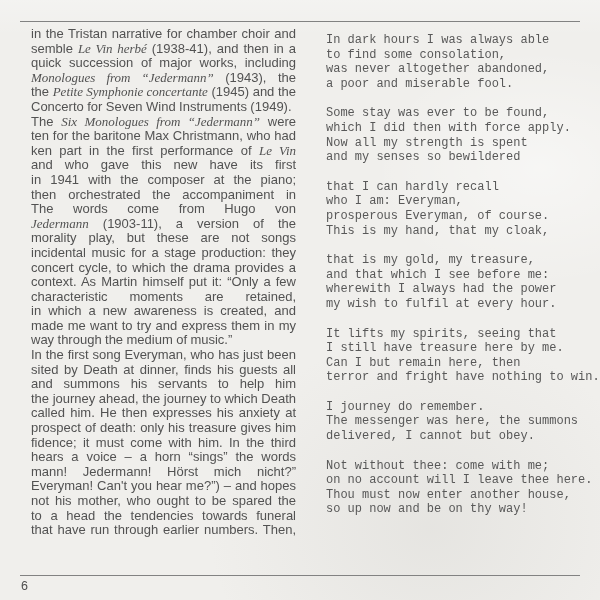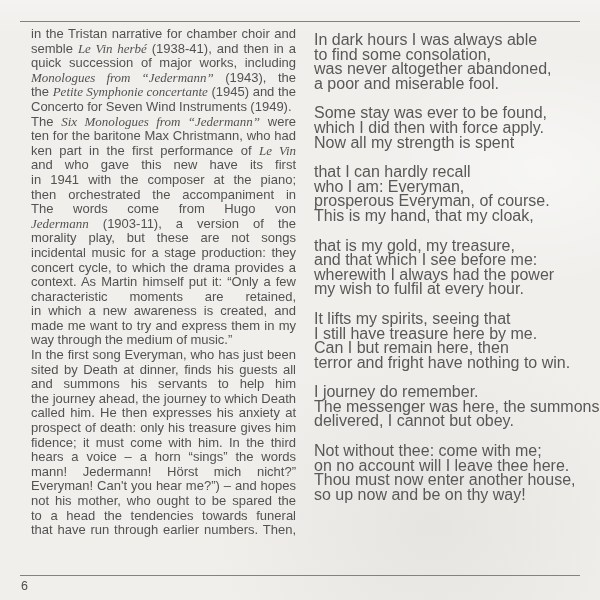--- a/index.html
+++ b/index.html
@@ -15,21 +15,21 @@
     background:
       radial-gradient(240px 170px at 90% 28%, rgba(255,255,255,0.45), transparent 70%),
       radial-gradient(320px 280px at 72% 88%, rgba(176,174,168,0.16), transparent 70%),
       linear-gradient(180deg, rgba(255,255,255,0.25) 0%, rgba(255,255,255,0) 6%);
   }
   .rule { position:absolute; height:1px; background: var(--rule, #828282); }
   .rule-top    { left:20px; top:21px;  width:560px; }
   .rule-bottom { left:20px; top:575px; width:560px; }
 
   .col-left  { position:absolute; left:31px;  top:27px; width:265px; font-size:13px; }
-  .col-right { position:absolute; left:314px; top:33px; width:252px; font-size:16px; color:#585858; }
+  .col-right { position:absolute; left:326px; top:33px; width:252px; font-size:12px; color:#585858;font-family:Liberation Mono, monospace; }
 
   .prose-line {
     line-height:14.6px; height:14.6px; overflow:hidden;
     text-align:justify; text-align-last:justify;
     word-spacing:-0.2px;
   }
   .prose-line.flush { text-align-last:left; }
   .it { font-style:italic;font-family:Liberation Serif, serif; }
 
   .stanza { margin-bottom:15px; }
@@ -94,20 +94,21 @@
       <div class="stanza">
         <div class="poem-line">In dark hours I was always able</div>
         <div class="poem-line">to find some consolation,</div>
         <div class="poem-line">was never altogether abandoned,</div>
         <div class="poem-line">a poor and miserable fool.</div>
       </div>
       <div class="stanza">
         <div class="poem-line">Some stay was ever to be found,</div>
         <div class="poem-line">which I did then with force apply.</div>
         <div class="poem-line">Now all my strength is spent</div>
+        <div class="poem-line">and my senses so bewildered</div>
       </div>
       <div class="stanza">
         <div class="poem-line">that I can hardly recall</div>
         <div class="poem-line">who I am: Everyman,</div>
         <div class="poem-line">prosperous Everyman, of course.</div>
         <div class="poem-line">This is my hand, that my cloak,</div>
       </div>
       <div class="stanza">
         <div class="poem-line">that is my gold, my treasure,</div>
         <div class="poem-line">and that which I see before me:</div>

